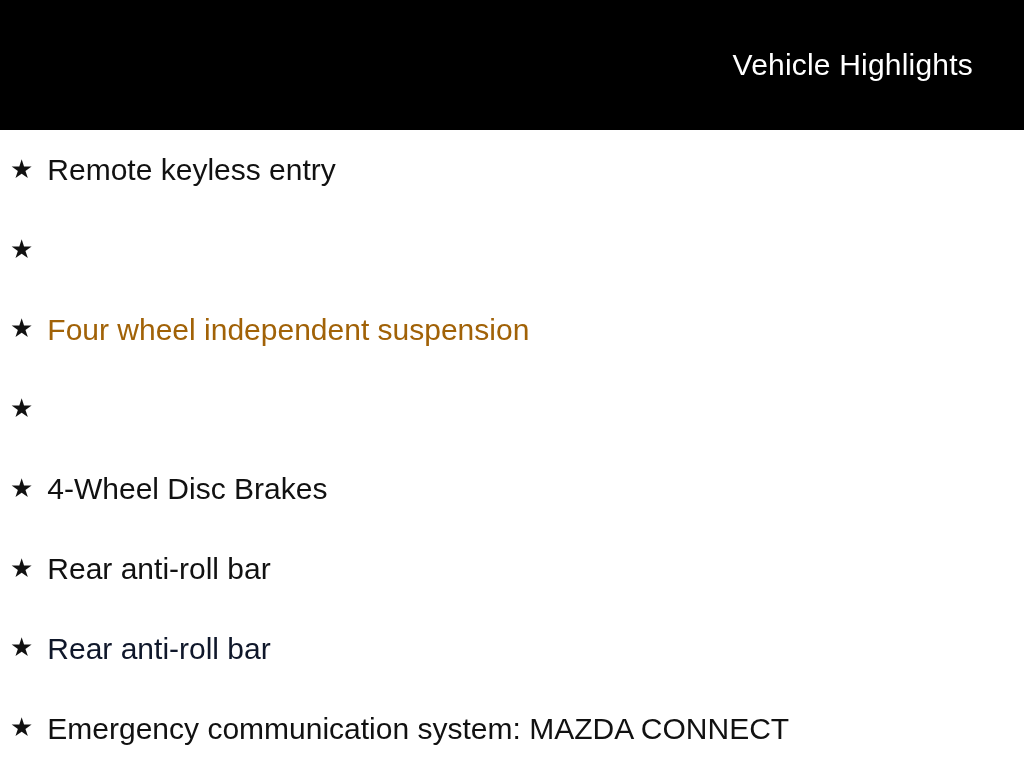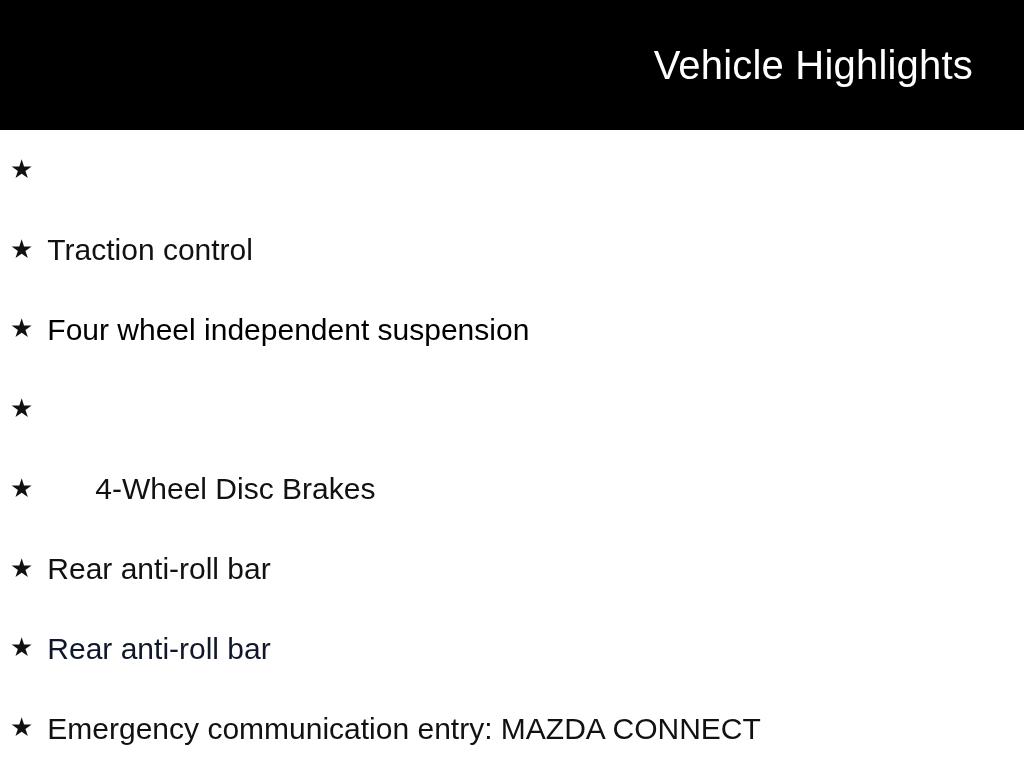--- a/index.html
+++ b/index.html
@@ -24,21 +24,21 @@
     width: 100%;
     height: 130px;
     background: #000000;
     display: flex;
     align-items: center;
     justify-content: flex-end;
     padding-right: 51px;
   }
   .title {
     margin: 0;
-    font-size: 40px;
+    font-size: 30px;
     font-weight: 400;
     letter-spacing: 0.2px;
     color: #ffffff;
     line-height: 1;
   }
   .feature-list {
     list-style: none;
     margin: 0;
     padding: 0;
     display: flex;
@@ -71,42 +71,42 @@
 <body>
 
 <div class="slide">
   <header class="header" style="background: rgb(0, 0, 0);">
     <h1 class="title" style="color: rgb(255, 255, 255);">Vehicle Highlights</h1>
   </header>
 
   <ul class="feature-list" id="feature-list">
       <li class="feature-item">
         <span class="star" style="color: rgb(17, 17, 17);">★</span>
-      </li>
-      <li class="feature-item">
-        <span class="star" style="color: rgb(17, 17, 17);">★</span>
-        <span class="feature-label" style="color: rgb(17, 17, 17);">Traction control</span>
-      </li>
-      <li class="feature-item">
-        <span class="star" style="color: rgb(17, 17, 17);">★</span>
-        <span class="feature-label" style="color: #000000; text-align: center;">Four wheel independent suspension</span>
+        <span class="feature-label" style="color: rgb(17, 17, 17);">Remote keyless entry</span>
       </li>
       <li class="feature-item">
         <span class="star" style="color: rgb(17, 17, 17);">★</span>
       </li>
       <li class="feature-item">
         <span class="star" style="color: rgb(17, 17, 17);">★</span>
-        <span class="feature-label" style="color: rgb(17, 17, 17); margin-left: 48px;">4-Wheel Disc Brakes</span>
+        <span class="feature-label" style="color: #a16207; text-align: center;">Four wheel independent suspension</span>
+      </li>
+      <li class="feature-item">
+        <span class="star" style="color: rgb(17, 17, 17);">★</span>
+      </li>
+      <li class="feature-item">
+        <span class="star" style="color: rgb(17, 17, 17);">★</span>
+        <span class="feature-label" style="color: rgb(17, 17, 17);">4-Wheel Disc Brakes</span>
       </li>
       <li class="feature-item">
         <span class="star" style="color: rgb(17, 17, 17);">★</span>
         <span class="feature-label" style="color: rgb(17, 17, 17);">Rear anti-roll bar</span>
       </li>
       <li class="feature-item">
         <span class="star" style="color: rgb(17, 17, 17);">★</span>
         <span class="feature-label" style="color: #0f172a;">Rear anti-roll bar</span>
       </li>
       <li class="feature-item">
         <span class="star" style="color: rgb(17, 17, 17);">★</span>
-        <span class="feature-label" style="color: rgb(17, 17, 17);">Emergency communication entry: MAZDA CONNECT</span>
+        <span class="feature-label" style="color: rgb(17, 17, 17);">Emergency communication system: MAZDA CONNECT</span>
       </li>
     </ul>
 </div>
 
 </body></html>

